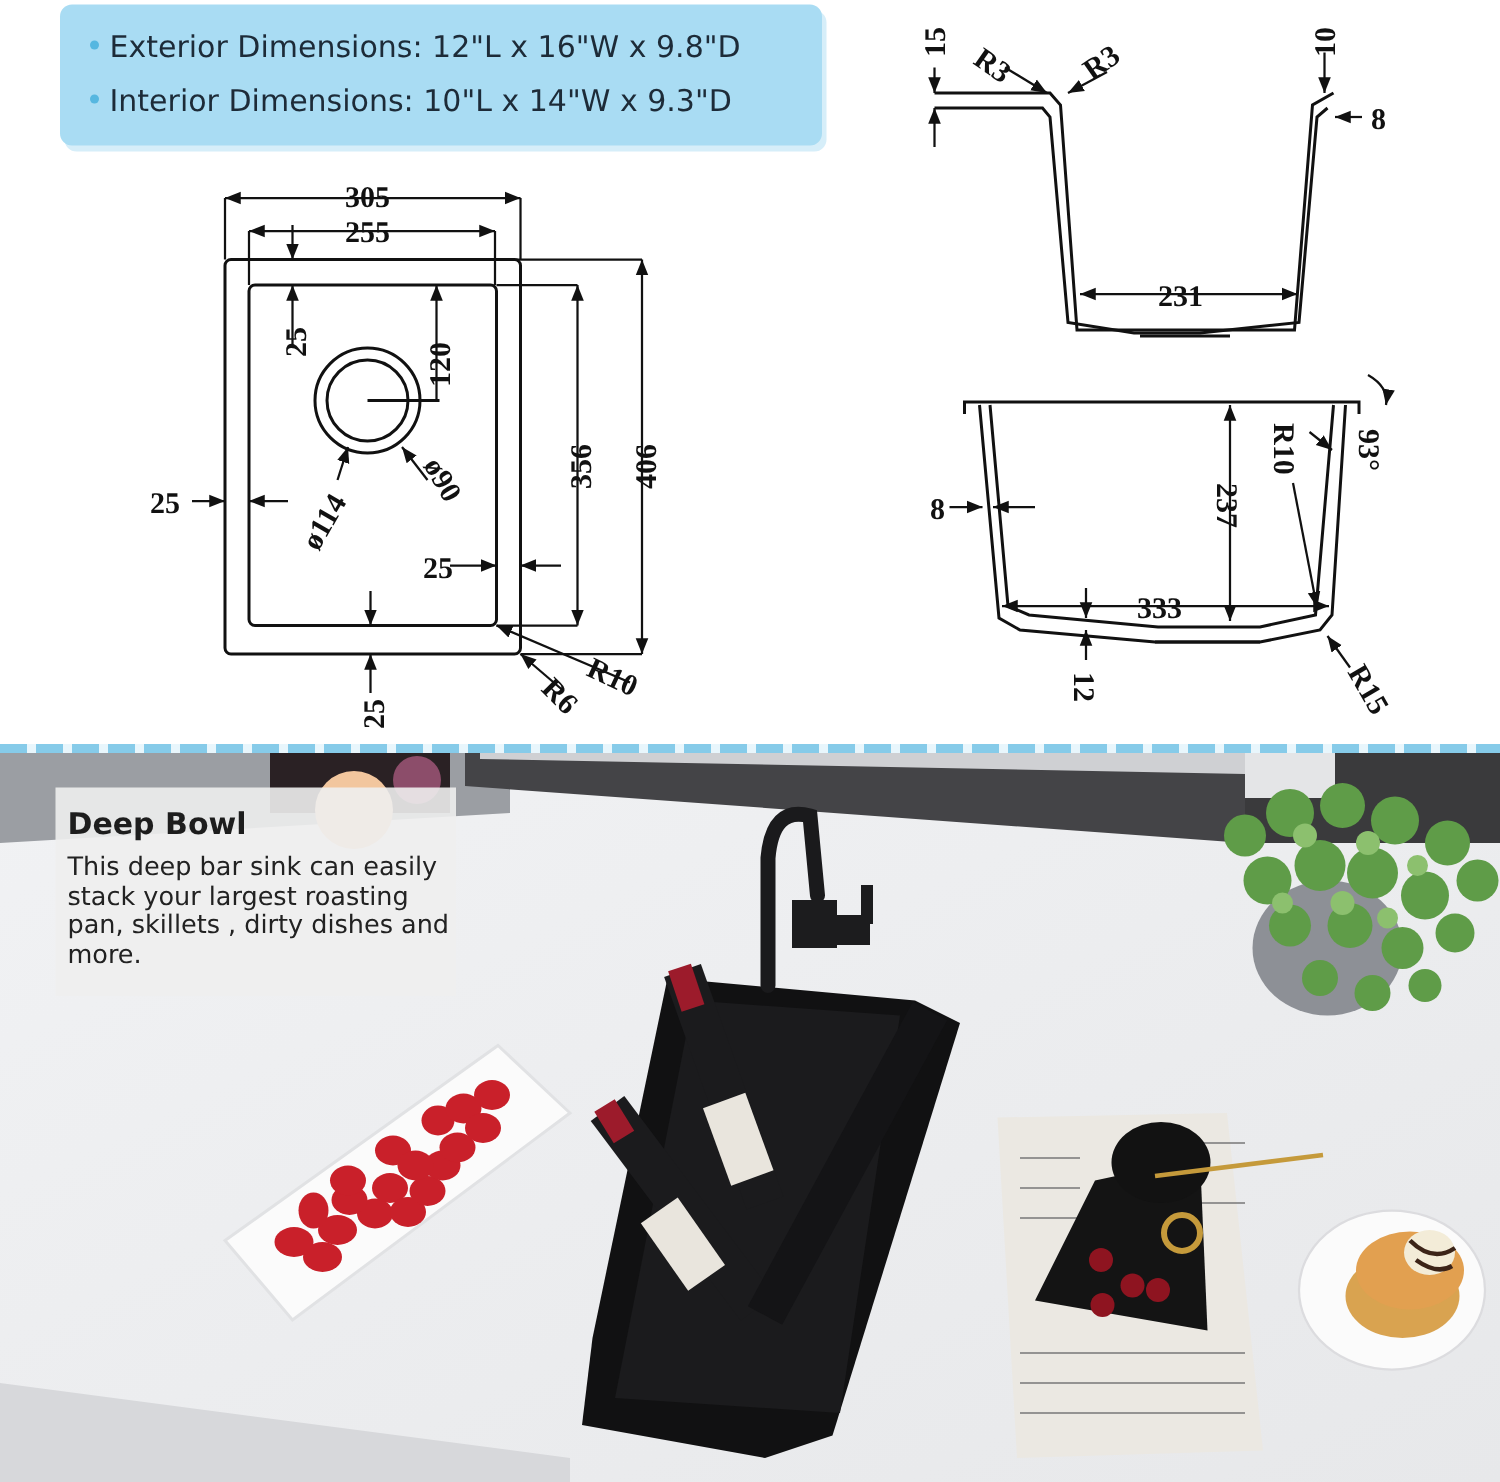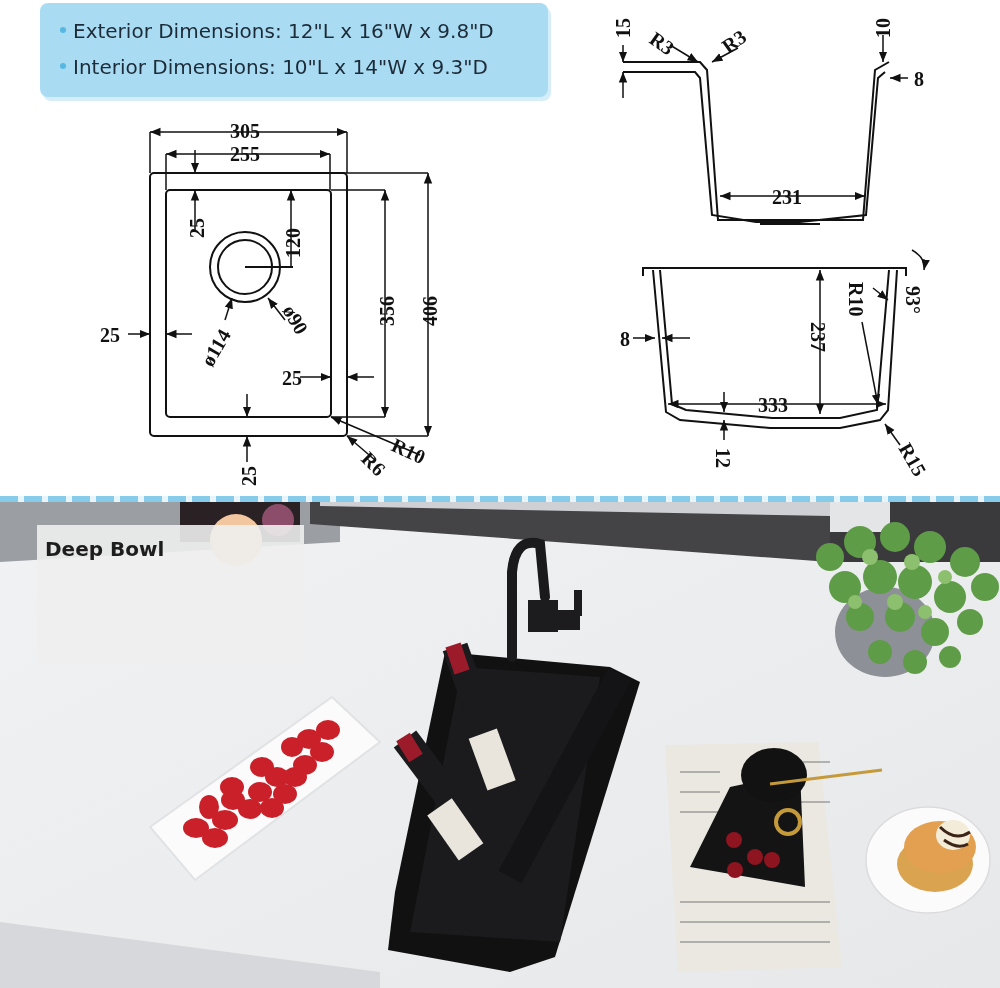--- a/index.html
+++ b/index.html
@@ -241,14 +241,15 @@
     </g>
     <g>
       <rect x="180" y="0" width="120" height="40" fill="#2a2124"></rect>
       <circle cx="236" cy="38" r="26" fill="#f2c69e"></circle>
       <circle cx="278" cy="18" r="16" fill="#8c4d6a"></circle>
     </g>
   </svg>
 
   <div class="info-card" style="top:23px;">
     <div class="info-title">Deep Bowl</div>
+    <div class="info-body">This deep bar sink can easily stack your largest roasting pan, skillets , dirty dishes and more.</div>
   </div>
 </div>
 
 </body></html>

